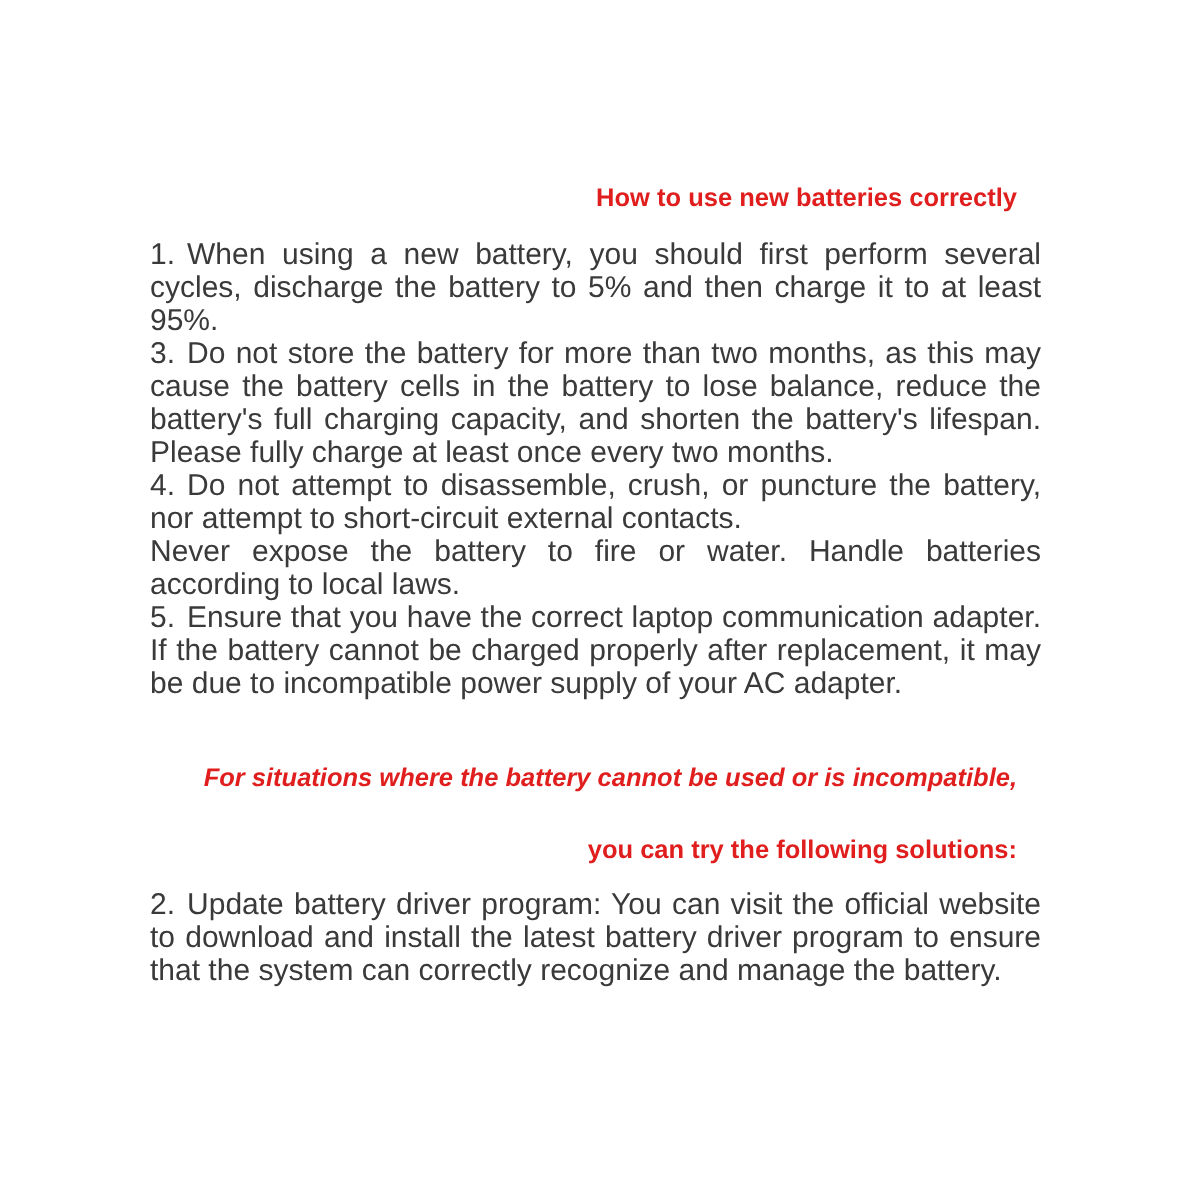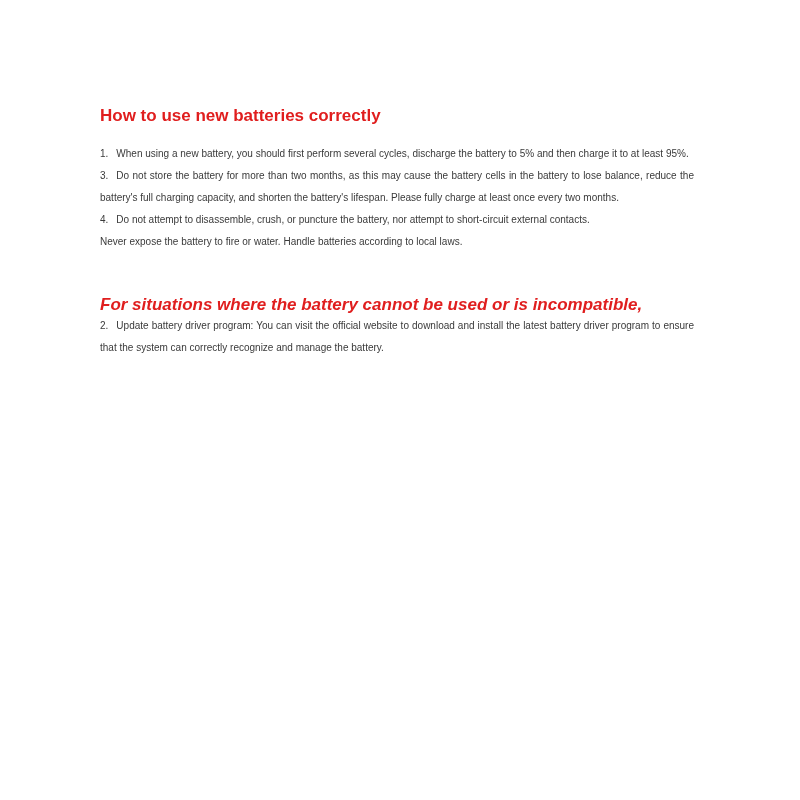--- a/index.html
+++ b/index.html
@@ -18,37 +18,37 @@
     width: 800px;
     height: 800px;
     padding: 106px 106px 0 100px;
     background: #ffffff;
   }
   .red-heading {
     color: #e01e1e;
     font-weight: bold;
     font-size: 17px;
     line-height: 20px;
-    text-align: left;
-    margin: 0;
+    text-align: right;
+    margin: 16px;
   }
   .title {
     margin-bottom: 17px;
   }
   .heading-gap-top {
     margin-top: 42px;
     font-style: italic;
   }
   .heading-line2 {
     margin-top: 28px;
     margin-bottom: 15px;
   }
   .item {
     margin: 0;
-    font-size: 10px;
+    font-size: 20px;
     line-height: 22px;
     color: #3a3a3a;
     text-align: justify;
   }
   .num {
     margin-right: 8px;
   }
   .num:empty {
     margin-right: 0;
     display: none;
@@ -66,21 +66,25 @@
   </p>
   <p class="item">
     <span class="num">3.</span><span>Do not store the battery for more than two months, as this may cause the battery cells in the battery to lose balance, reduce the battery's full charging capacity, and shorten the battery's lifespan. Please fully charge at least once every two months.</span>
   </p>
   <p class="item">
     <span class="num">4.</span><span>Do not attempt to disassemble, crush, or puncture the battery, nor attempt to short-circuit external contacts.</span>
   </p>
   <p class="item">
     <span>Never expose the battery to fire or water. Handle batteries according to local laws.</span>
   </p>
+  <p class="item">
+    <span class="num">5.</span><span>Ensure that you have the correct laptop communication adapter. If the battery cannot be charged properly after replacement, it may be due to incompatible power supply of your AC adapter.</span>
+  </p>
 
   <h2 class="red-heading heading-gap-top">For situations where the battery cannot be used or is incompatible,</h2>
 
+  <h2 class="red-heading heading-line2">you can try the following solutions:</h2>
 
   <p class="item">
     <span class="num">2.</span><span>Update battery driver program: You can visit the official website to download and install the latest battery driver program to ensure that the system can correctly recognize and manage the battery.</span>
   </p>
 
 </div>
 
 </body></html>

